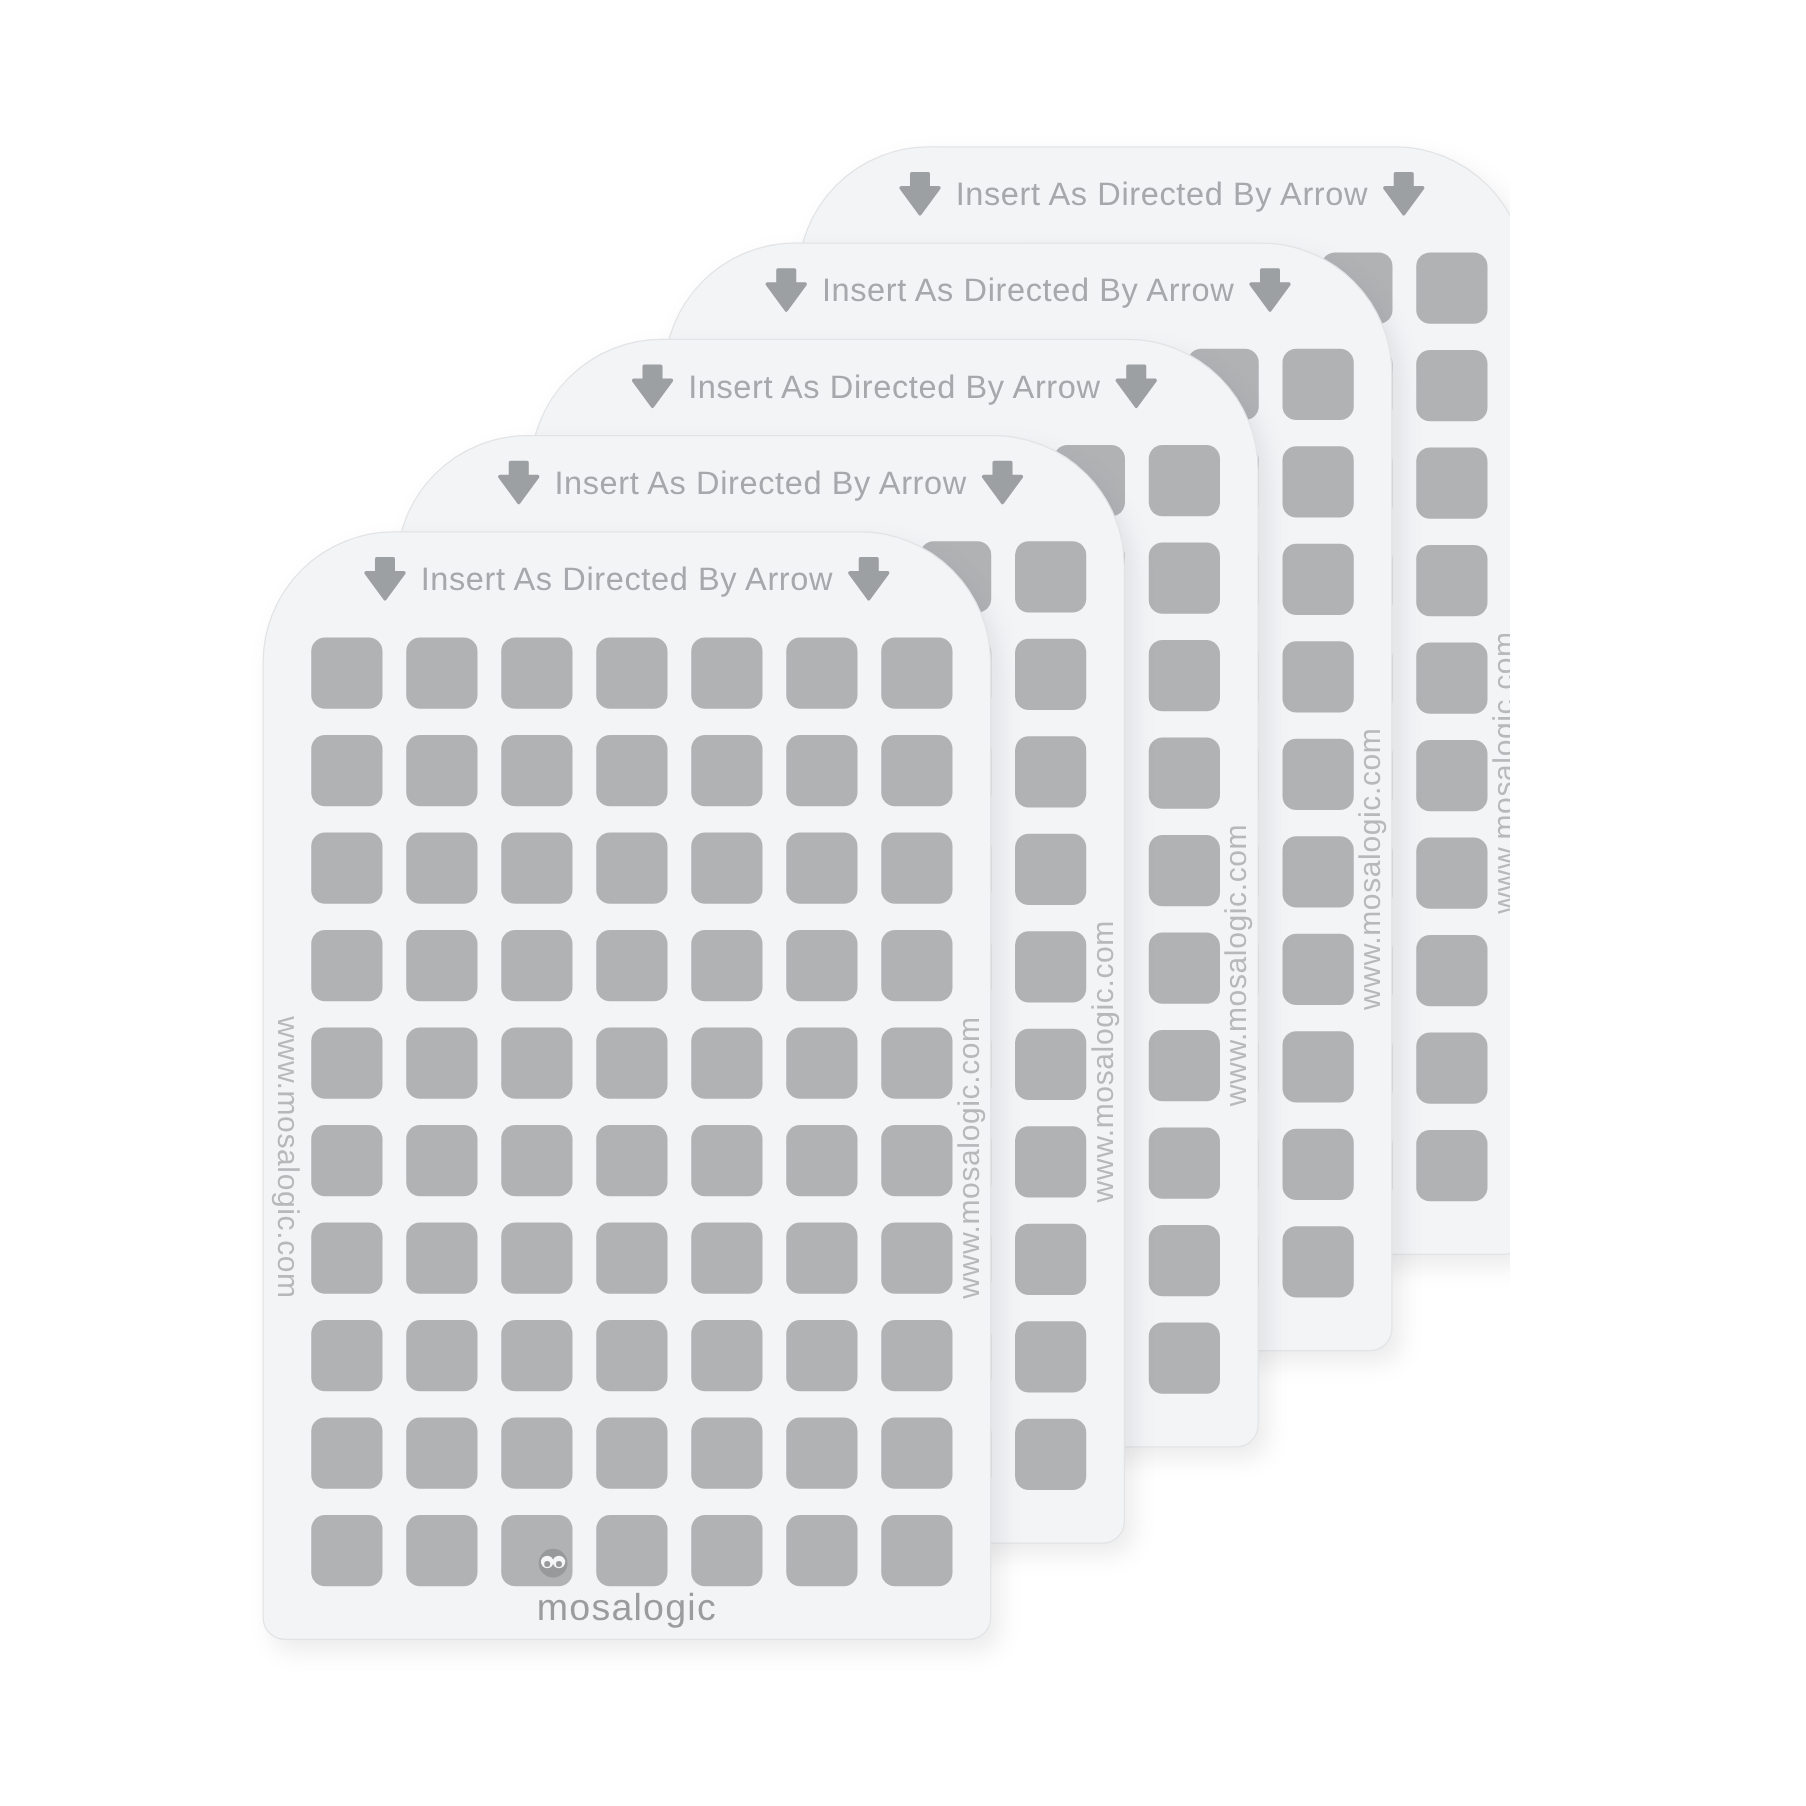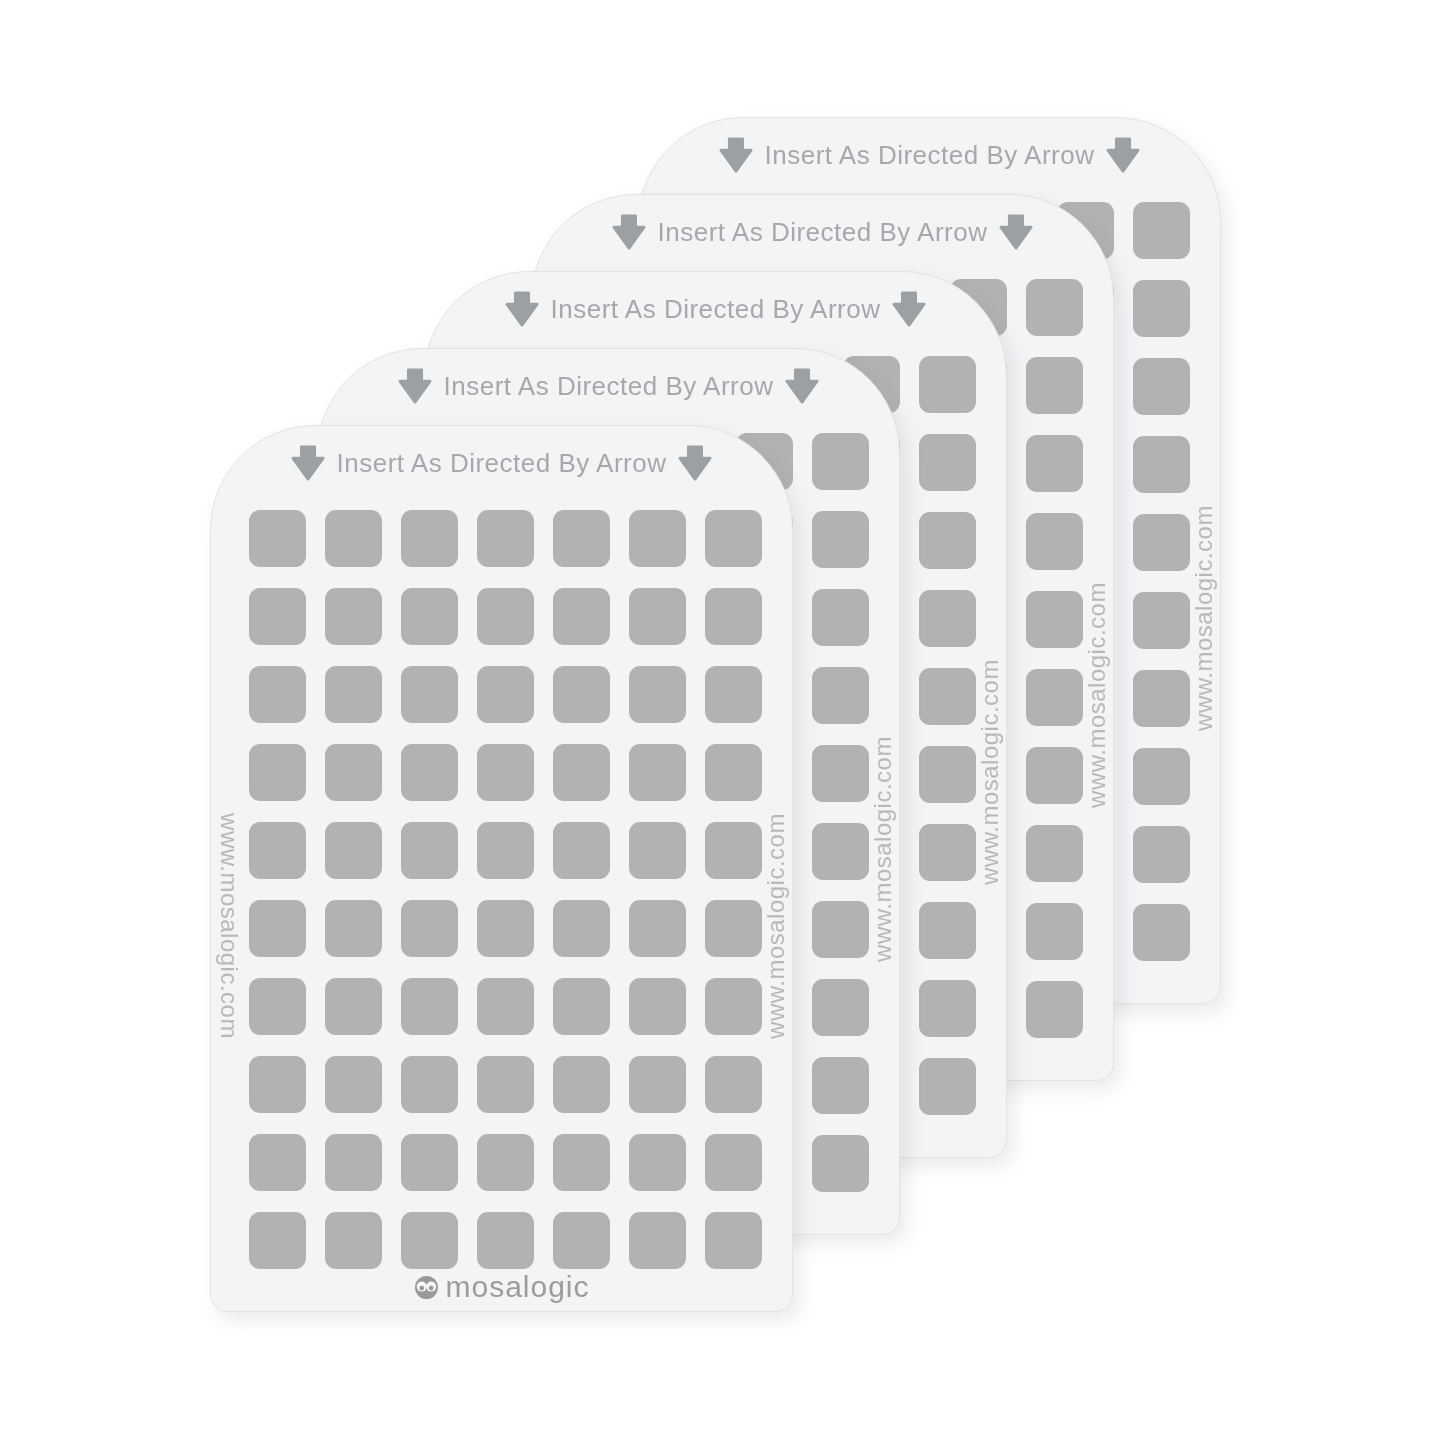--- a/index.html
+++ b/index.html
@@ -8,21 +8,20 @@
     background: #ffffff;
     font-family: "Liberation Sans", sans-serif;
   }
 
   .scene {
     position: relative;
     width: 1208px;
     height: 1445px;
     background: var(--page-bg, #ffffff);
     overflow: hidden;
-    padding-left: 31px;
   }
 
   .tray {
     position: absolute;
     width: 583px;
     height: 887px;
     background: var(--tray-fill, #f3f4f6);
     border: 1px solid var(--tray-border, #e2e3e5);
     border-radius: 105px 105px 18px 18px;
     box-sizing: border-box;
@@ -97,22 +96,22 @@
     top: 500px;
     transform: translate(-50%, -50%) rotate(-90deg);
   }
 
   .brand-logo {
     position: absolute;
     left: 50%;
     bottom: 7px;
     transform: translateX(-50%);
     display: flex;
-    align-items: center;
     gap: 7px;
+    flex-direction: column;
   }
 
   .logo-mark {
     width: 25px;
     height: 25px;
     display: inline-block;
     flex: 0 0 auto;
   }
   .logo-mark svg { display: block; width: 100%; height: 100%; }
 

